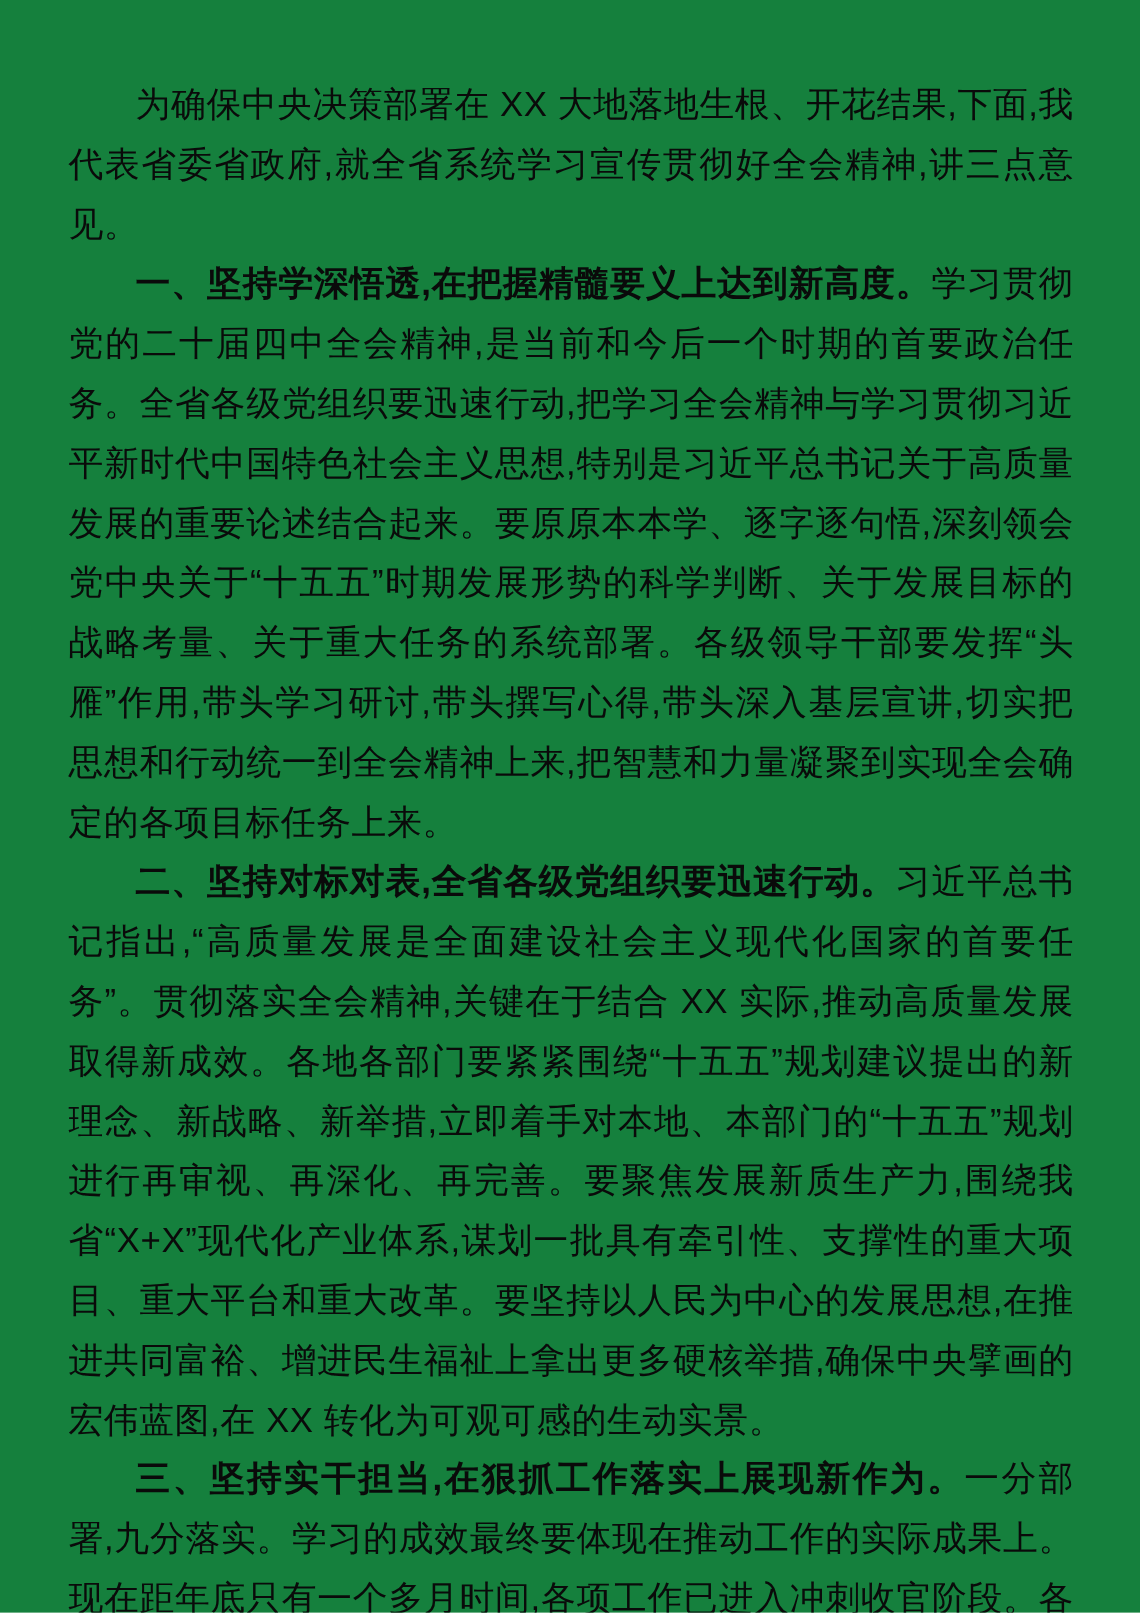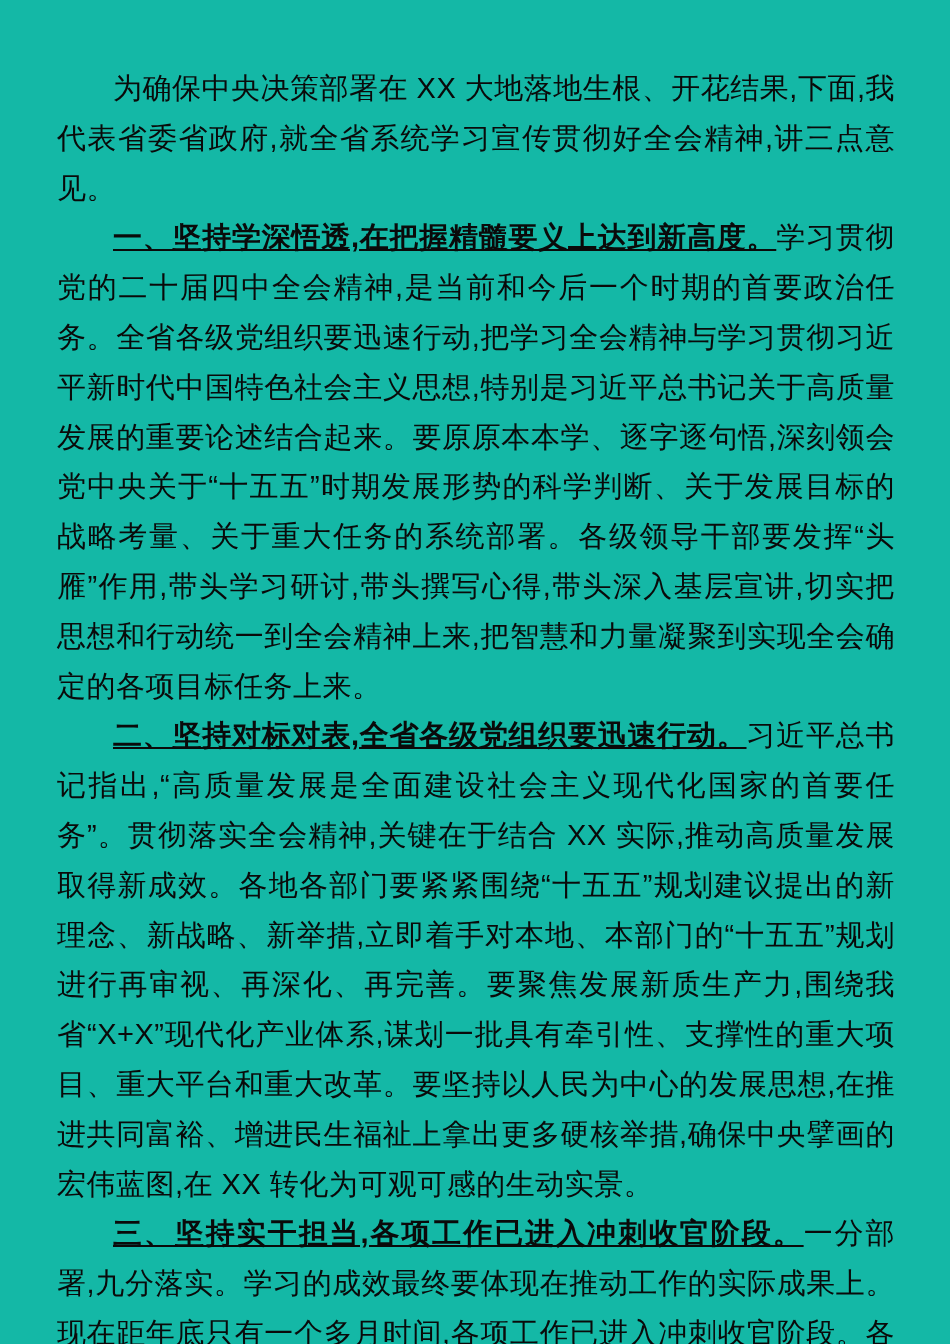--- a/index.html
+++ b/index.html
@@ -6,47 +6,46 @@
     margin: 0;
     padding: 0;
     background: #ffffff;
   }
   .doc-page {
     position: relative;
     box-sizing: border-box;
     width: 950px;
     height: 1344px;
     margin: 0 auto;
-    background: #14b8a6;
+    background: #15803d;
     padding: 64px 55px 0 57px;
     overflow: hidden;
     font-family: "Liberation Sans", "DejaVu Sans", sans-serif;
     font-size: 29px;
     line-height: 49.8px;
     color: #0a0a0a;
     text-align: justify;
     letter-spacing: 0.5px;
   }
   .doc-paragraph {
     margin: 0;
     padding: 0;
     text-indent: 56px;
     word-break: break-all;
   }
   .para-lead {
     font-weight: bold;
-    text-decoration: underline;
   }
 </style>
 </head>
 <body>
 
 <div class="doc-page">
 
   <p class="doc-paragraph"><span class="para-lead"></span><span class="para-body">为确保中央决策部署在 XX 大地落地生根、开花结果,下面,我代表省委省政府,就全省系统学习宣传贯彻好全会精神,讲三点意见。</span></p>
 
   <p class="doc-paragraph"><span class="para-lead">一、坚持学深悟透,在把握精髓要义上达到新高度。</span><span class="para-body">学习贯彻党的二十届四中全会精神,是当前和今后一个时期的首要政治任务。全省各级党组织要迅速行动,把学习全会精神与学习贯彻习近平新时代中国特色社会主义思想,特别是习近平总书记关于高质量发展的重要论述结合起来。要原原本本学、逐字逐句悟,深刻领会党中央关于“十五五”时期发展形势的科学判断、关于发展目标的战略考量、关于重大任务的系统部署。各级领导干部要发挥“头雁”作用,带头学习研讨,带头撰写心得,带头深入基层宣讲,切实把思想和行动统一到全会精神上来,把智慧和力量凝聚到实现全会确定的各项目标任务上来。</span></p>
 
   <p class="doc-paragraph"><span class="para-lead">二、坚持对标对表,全省各级党组织要迅速行动。</span><span class="para-body">习近平总书记指出,“高质量发展是全面建设社会主义现代化国家的首要任务”。贯彻落实全会精神,关键在于结合 XX 实际,推动高质量发展取得新成效。各地各部门要紧紧围绕“十五五”规划建议提出的新理念、新战略、新举措,立即着手对本地、本部门的“十五五”规划进行再审视、再深化、再完善。要聚焦发展新质生产力,围绕我省“X+X”现代化产业体系,谋划一批具有牵引性、支撑性的重大项目、重大平台和重大改革。要坚持以人民为中心的发展思想,在推进共同富裕、增进民生福祉上拿出更多硬核举措,确保中央擘画的宏伟蓝图,在 XX 转化为可观可感的生动实景。</span></p>
 
-  <p class="doc-paragraph"><span class="para-lead">三、坚持实干担当,各项工作已进入冲刺收官阶段。</span><span class="para-body">一分部署,九分落实。学习的成效最终要体现在推动工作的实际成果上。现在距年底只有一个多月时间,各项工作已进入冲刺收官阶段。各地各部门要以学习贯彻全会精神为强大动力,全力以赴抓好当前经济社会发展各项工作,确保完成全年目标任务,为“十四五”圆满收官、“十五五”良好开局奠定坚实基础。要建立健全</span></p>
+  <p class="doc-paragraph"><span class="para-lead">三、坚持实干担当,在狠抓工作落实上展现新作为。</span><span class="para-body">一分部署,九分落实。学习的成效最终要体现在推动工作的实际成果上。现在距年底只有一个多月时间,各项工作已进入冲刺收官阶段。各地各部门要以学习贯彻全会精神为强大动力,全力以赴抓好当前经济社会发展各项工作,确保完成全年目标任务,为“十四五”圆满收官、“十五五”良好开局奠定坚实基础。要建立健全</span></p>
 
 </div>
 
 </body></html>

